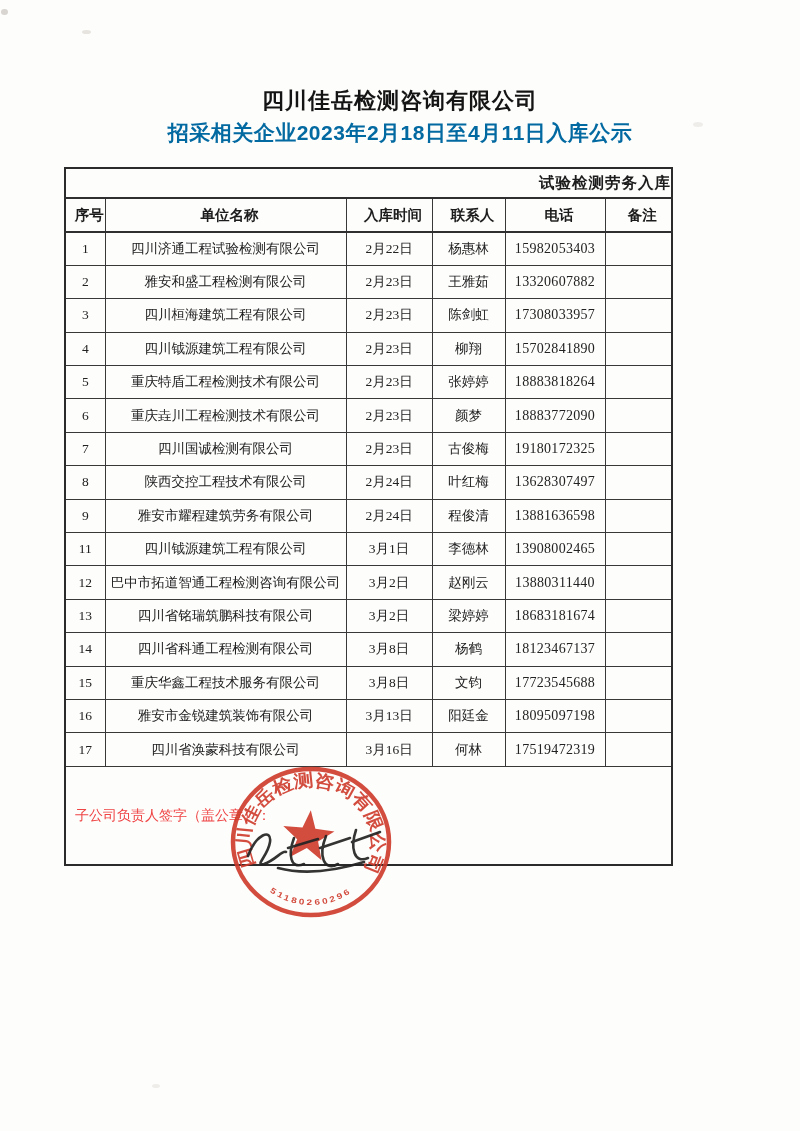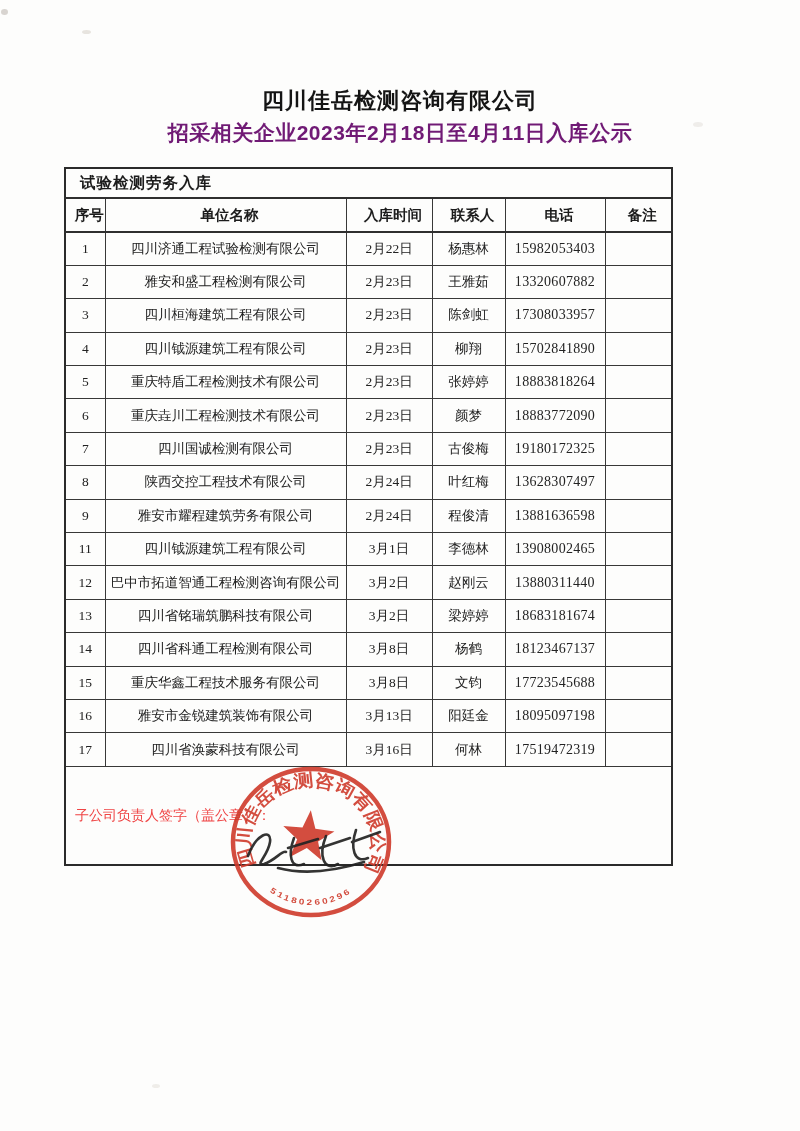--- a/index.html
+++ b/index.html
@@ -23,36 +23,36 @@
   .s4 { left: 152px; top: 1084px; width: 8px; height: 4px; background: #efede9; }
 
   .title-line1 {
     position: absolute; left: 0; top: 86px; width: 100%;
     text-align: center; font-size: 22px; font-weight: 700;
     letter-spacing: 1px; color: #141414;
   }
   .title-line2 {
     position: absolute; left: 0; top: 119px; width: 100%;
     text-align: center; font-size: 21px; font-weight: 700;
-    letter-spacing: 0.5px; color: #701a75;
+    letter-spacing: 0.5px; color: #0369a1;
   }
 
   table.grid {
     position: absolute; left: 64px; top: 167px;
     width: 607px; table-layout: fixed;
     border-collapse: collapse;
     border: 2px solid #2b2b2b;
   }
   table.grid th, table.grid td {
     border: 1px solid #383838;
     overflow: hidden; white-space: nowrap;
   }
   tr.caption-row th {
     height: 30px; font-size: 15.5px; font-weight: 700;
-    text-align: left; letter-spacing: 1px;
+    text-align: right; letter-spacing: 1px;
     border-bottom: 2px solid #2f2f2f;
     padding-left: 14px;
   }
   tr.header-row th {
     height: 34px; font-size: 14.5px; font-weight: 700;
     text-align: center; border-bottom: 2px solid #2f2f2f; padding-left: 8px;
   }
   tbody.rows tr { height: 33.4px; }
   tbody.rows td {
     font-family: "Liberation Serif", serif;

